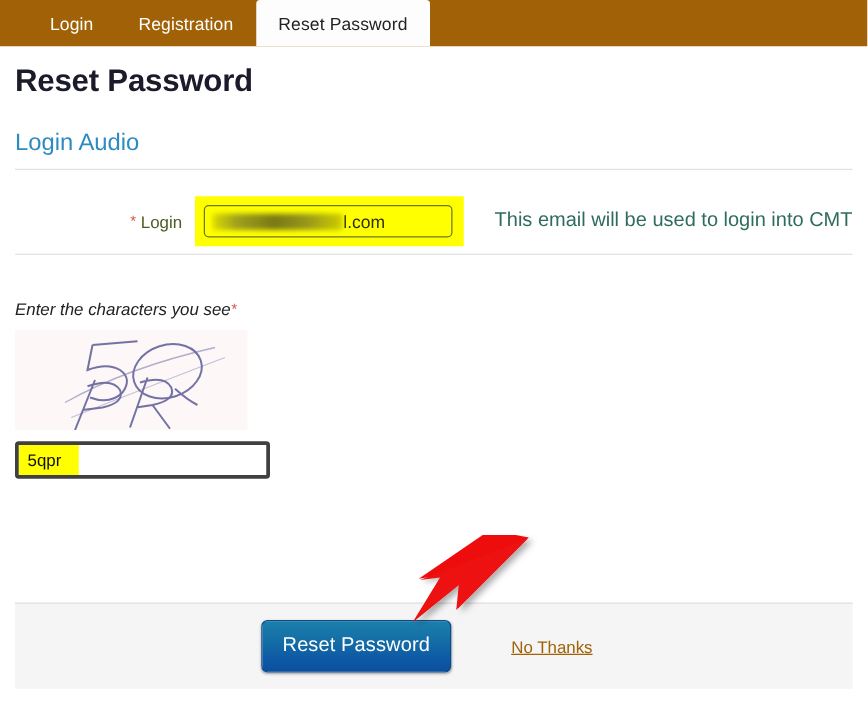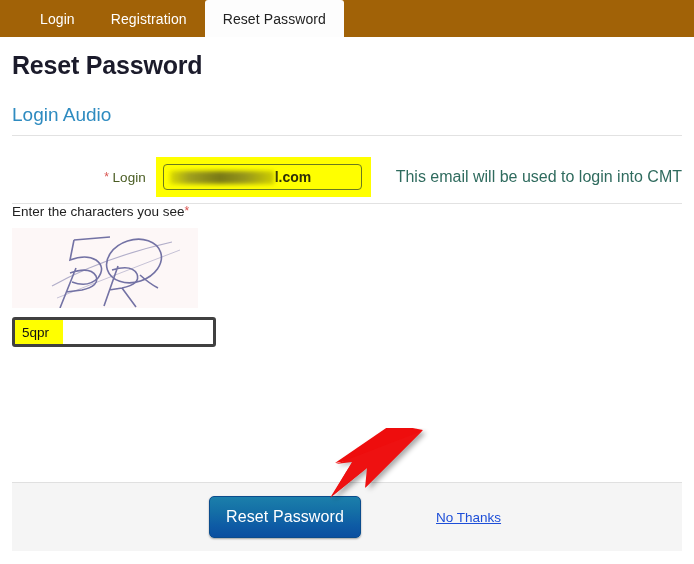--- a/index.html
+++ b/index.html
@@ -99,21 +99,20 @@
     border: 1px solid #6b7a1e;
     border-radius: 4px;
     font-size: 14px;
     color: #3b3b10;
     padding: 1px 6px;
     box-sizing: content-box;
     display: flex;
     align-items: center;
     position: relative;
     overflow: hidden;
-    font-weight: bold;
   }
   .redact {
     display: inline-block;
     width: 104px;
     height: 13px;
     background: linear-gradient(90deg,#d9d900 0%,#9a9a20 18%,#6e6e18 48%,#8e8e1e 72%,#c9c900 100%);
     filter: blur(2.2px);
     margin-right: 1px;
     opacity: .92;
   }
@@ -125,20 +124,22 @@
     font-size: 16px;
     color: #2f6b5e;
     margin-left: 25px;
     white-space: nowrap;
   }
 
   
   .captcha-prompt {
     font-size: 13.5px;
     color: #222;
+    margin-top: 36px;
+    font-style: italic;
   }
   .links {
     margin-top: 7px;
     font-size: 13px;
   }
   .links a {
     color: #2e8bc0;
     text-decoration: none;
     cursor: pointer;
   }
@@ -203,23 +204,23 @@
     border-radius: 5px;
     background: linear-gradient(180deg,#1b7fab 0%,#146ea6 38%,#0e5ca5 70%,#0b4fa0 100%);
     color: #ffffff;
     font-size: 16px;
     font-family: "Liberation Sans", sans-serif;
     cursor: pointer;
     box-shadow: 0 1px 2px rgba(0,0,0,.35);
     letter-spacing: .1px;
   }
   .no-thanks {
-    margin-left: 75px;
+    margin-left: 48px;
     font-size: 13.5px;
-    color: #1d4ed8;
+    color: #a16207;
     text-decoration: underline;
     cursor: pointer;
   }
 
   
   .arrow-annot {
     position: absolute;
     left: 322px;
     top: 428px;
     width: 110px;

